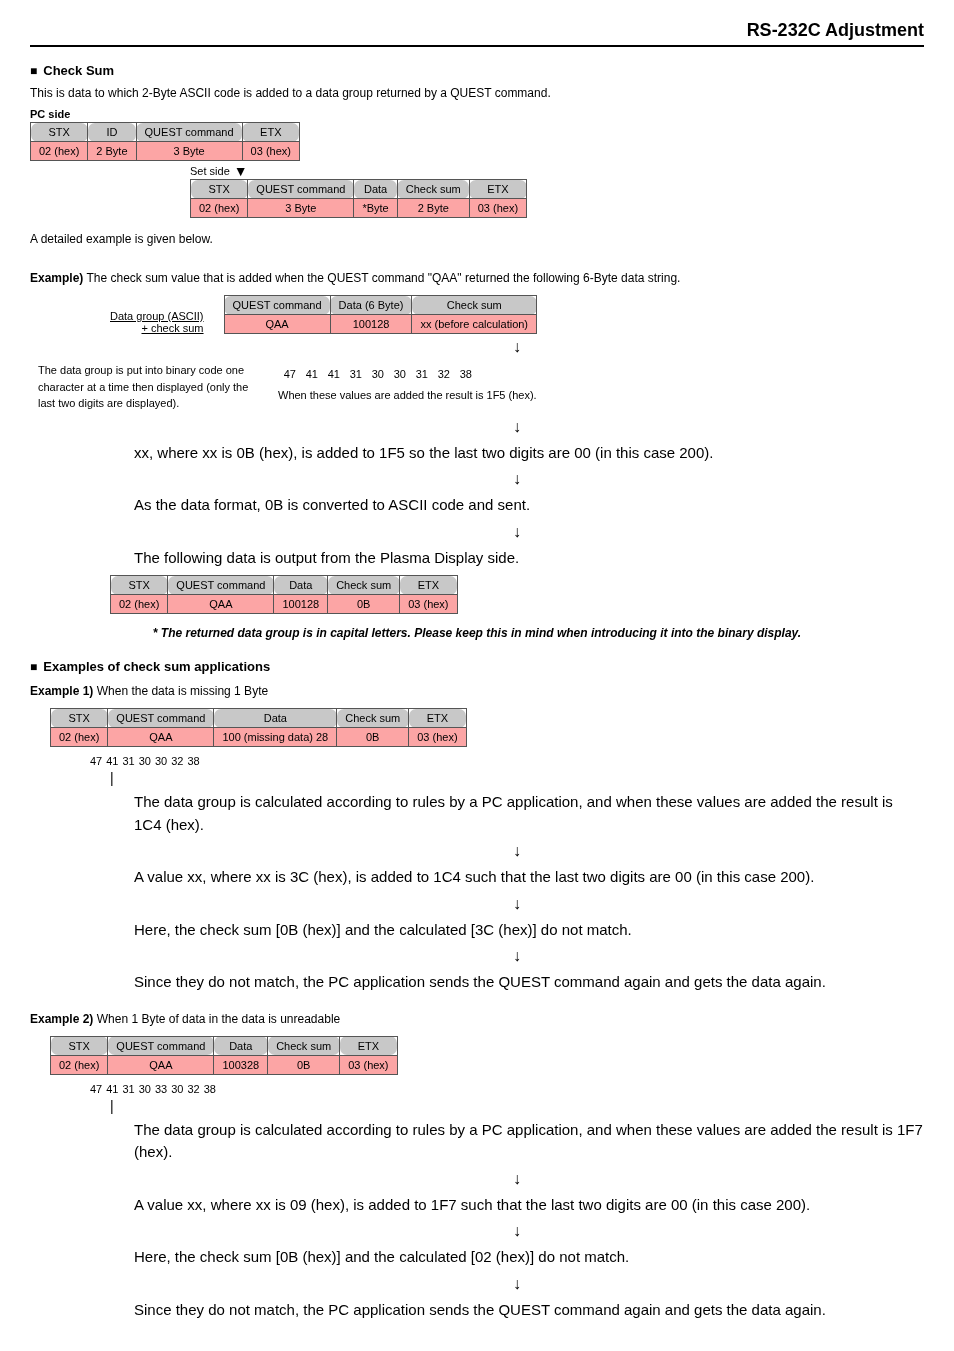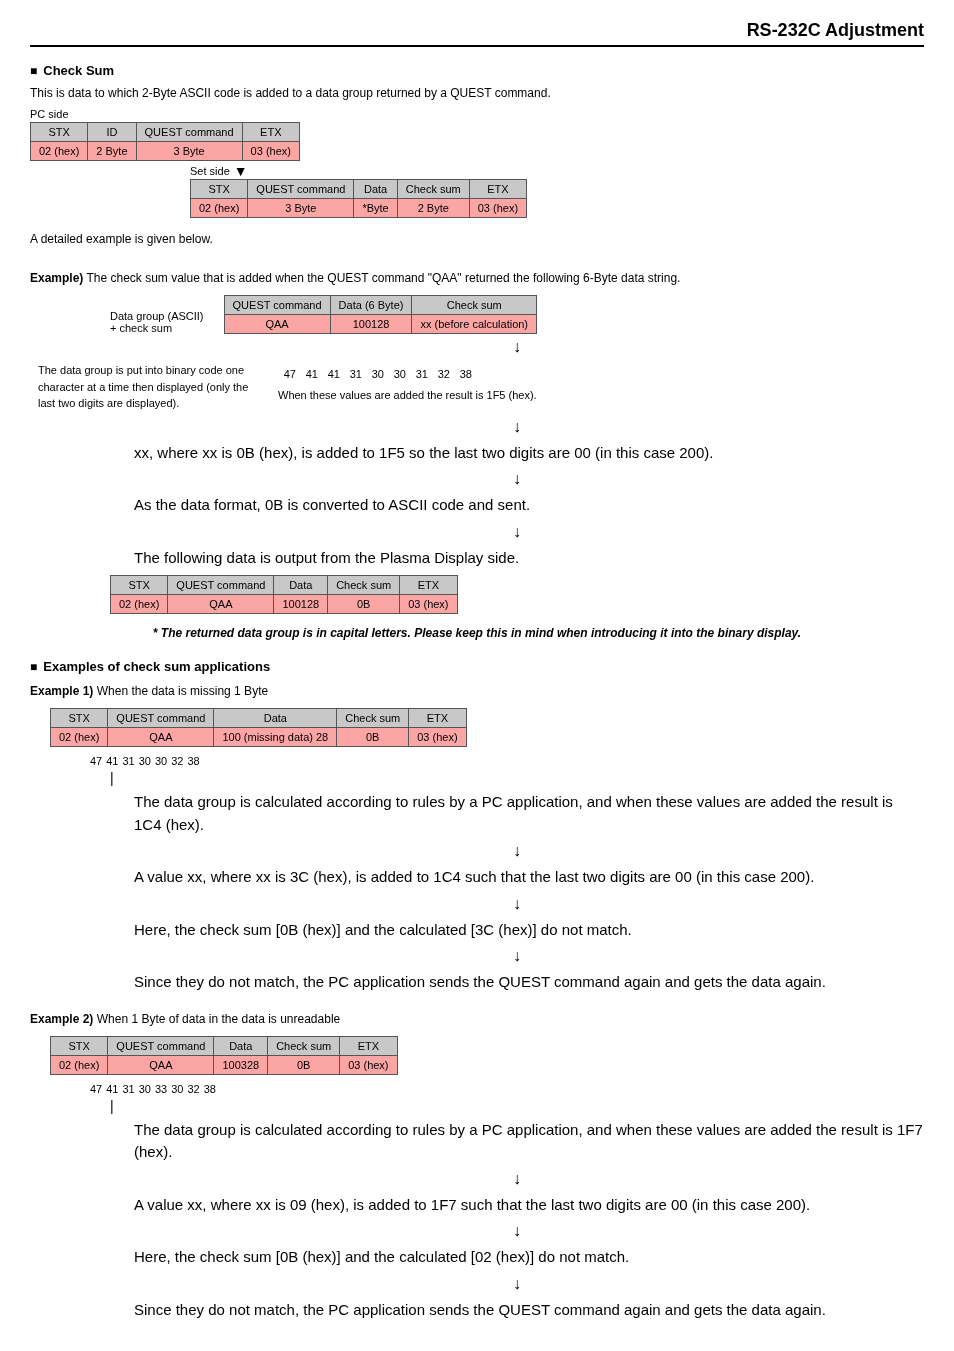--- a/index.html
+++ b/index.html
@@ -41,28 +41,30 @@
     }
     td, th {
       border: 1px solid #555;
       padding: 3px 8px;
       text-align: center;
       white-space: nowrap;
     }
     .table-header-row td {
       background: #c8c8c8;
       font-weight: normal;
+      border-radius: 7px;
     }
     .table-data-row td {
       background: #fca5a5;
     }
 
     .pc-side-label {
       font-size: 11px;
       margin-bottom: 2px;
+      font-weight: bold;
     }
     .mt4 { margin-top: 21px; }
     .mt8 { margin-top: 8px; }
     .mt12 { margin-top: 12px; }
     .mt16 { margin-top: 16px; }
 
     
     .diagram-section {
       margin-bottom: 12px;
     }
@@ -196,21 +198,21 @@
   <p class="mt8">A detailed example is given below.</p>
   <p class="mt4">
     <span class="bold">Example)</span>
     <span>The check sum value that is added when the QUEST command "QAA" returned the following 6-Byte data string.</span>
   </p>
 
   <div class="mt8" style="margin-left:80px;">
     <table style="border:none; border-collapse:collapse;">
       <tbody>
           <tr style="border:none;">
-        <td style="border:none; padding:0; text-align:left; vertical-align:bottom; padding-right:20px;">
+        <td style="border:none; padding:0; text-align:right; vertical-align:bottom; padding-right:20px;text-decoration:underline;">
           <div style="font-size:11px;">Data group (ASCII)</div>
           <div style="font-size:11px;">+ check sum</div>
         </td>
         <td style="border:none; padding:0; vertical-align:bottom; padding-right:20px;">
           <table>
             <tbody>
                   <tr class="table-header-row">
               <td>QUEST command</td>
               <td>Data (6 Byte)</td>
               <td>Check sum</td>

